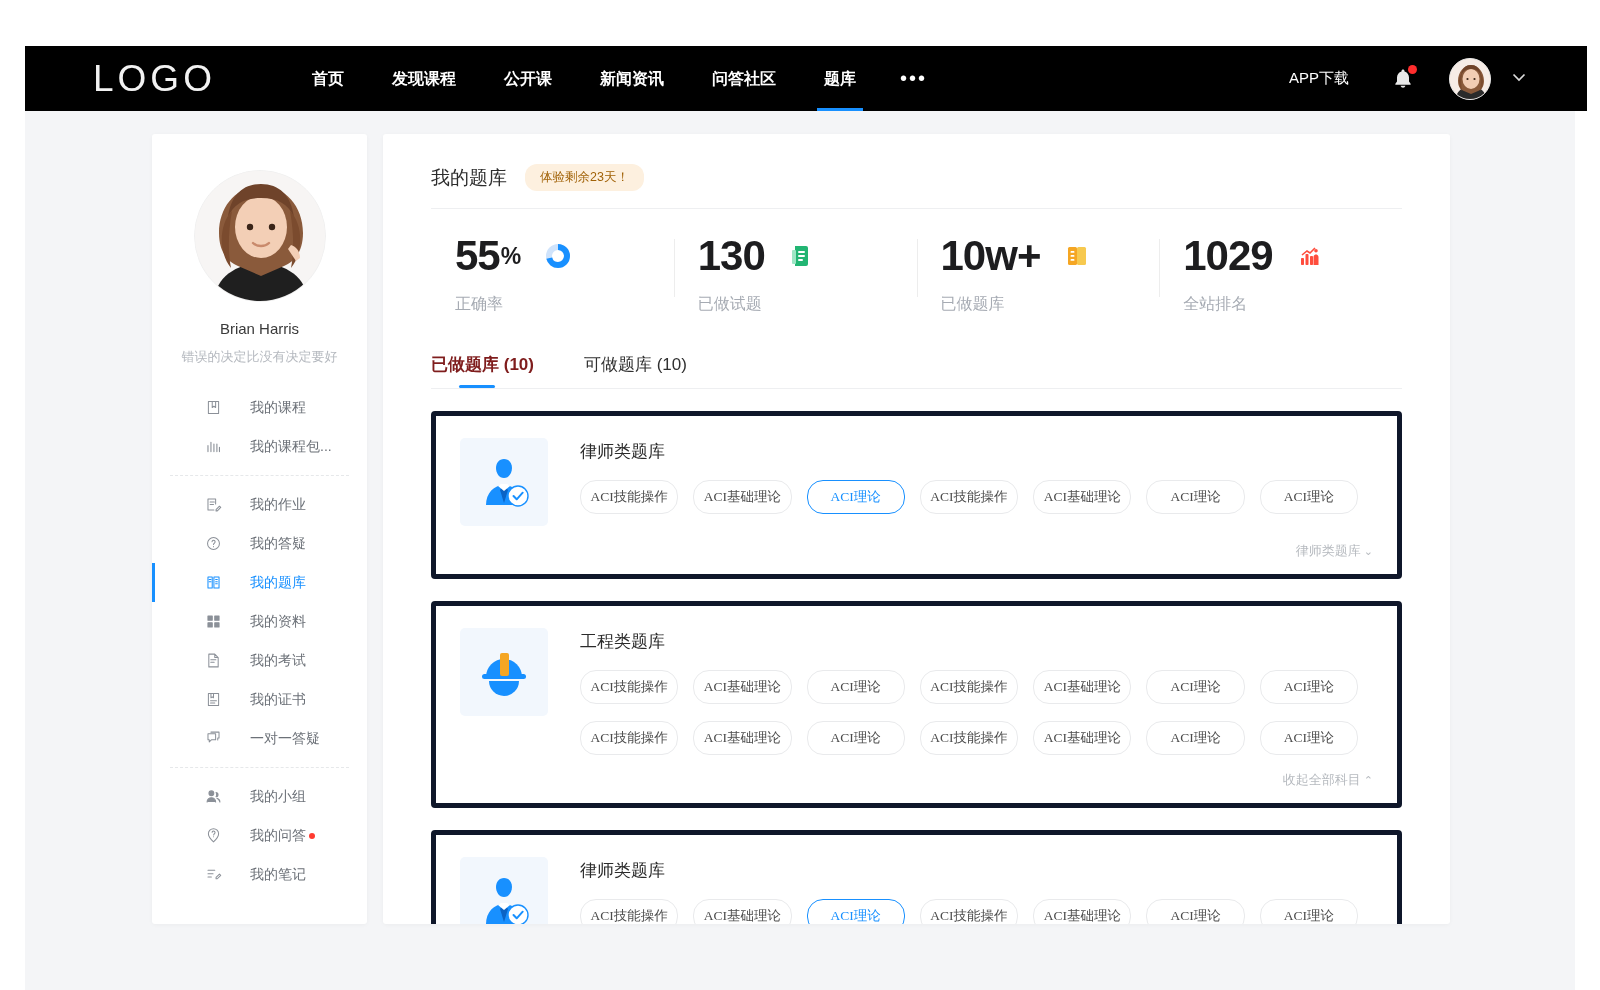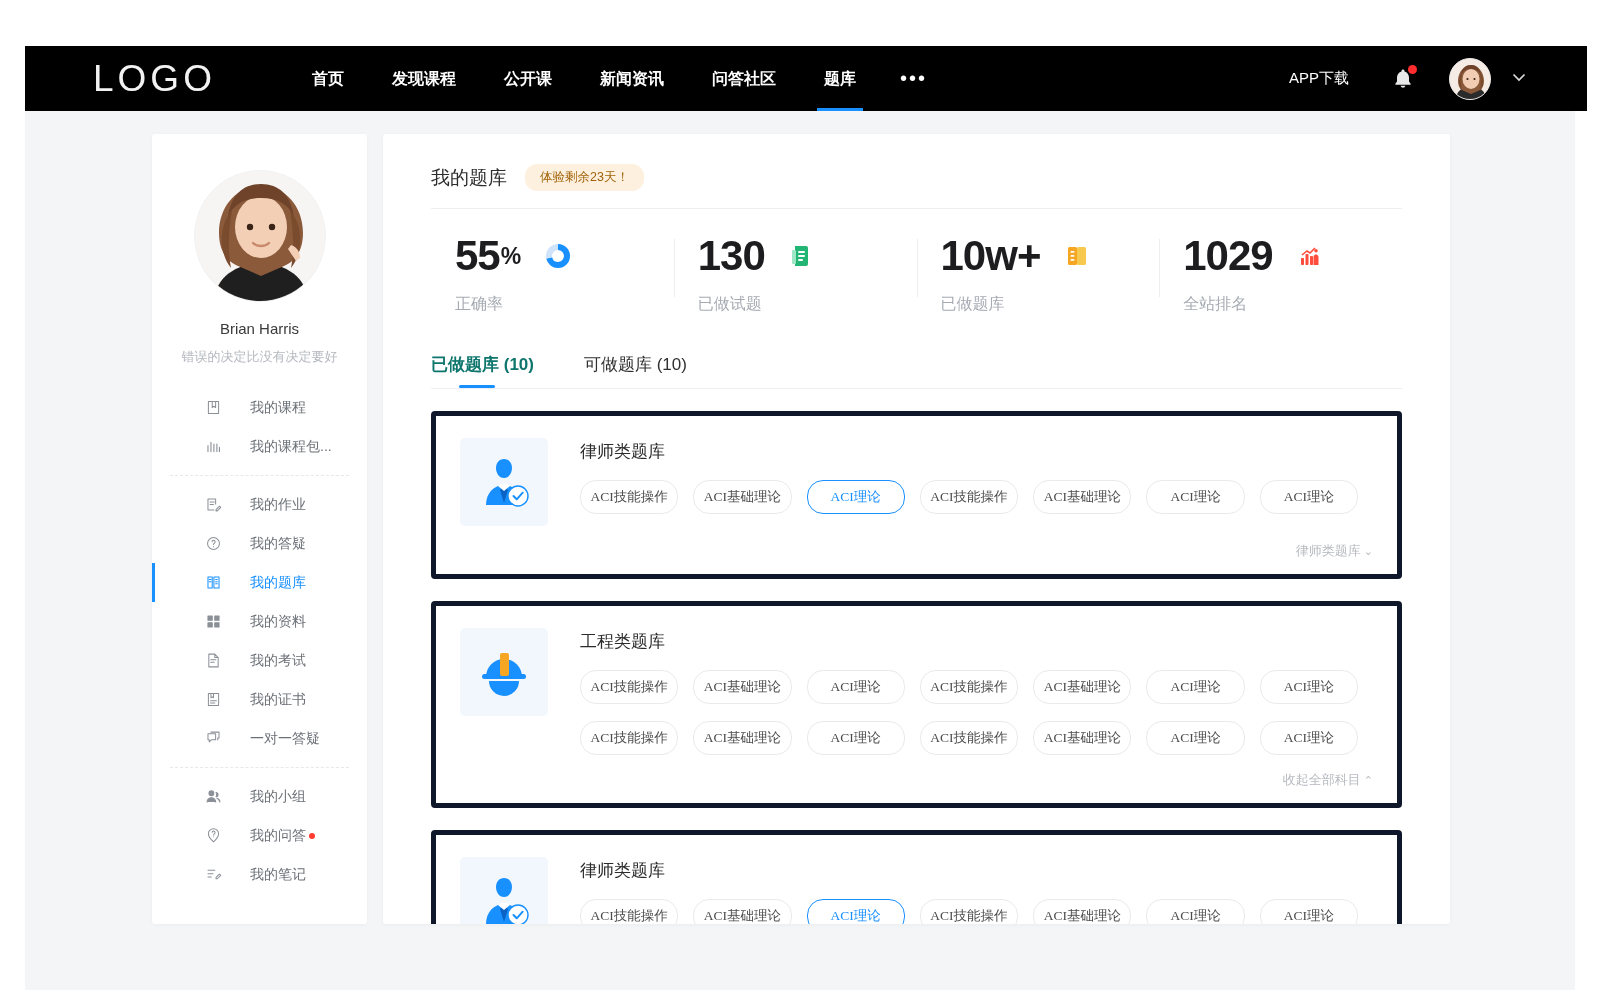--- a/index.html
+++ b/index.html
@@ -129,21 +129,21 @@
   .stat-suffix { font-size: 23px; font-weight: 700; color: #1d1d1f; margin-left: 1px; }
   .stat-icon { margin-left: 22px; width: 30px; height: 30px; display:flex; align-items:center; justify-content:center; }
   .stat-label { font-size: 16px; color: #a6abb3; margin-top: 17px; }
 
   
   .tabs { display: flex; margin: 38px 0 0 48px; }
   .tab {
     position: relative; font-size: 17px; color: #303030; margin-right: 50px;
     padding-bottom: 12px; cursor: pointer; white-space: nowrap;
   }
-  .tab.active { color: #0f766e; font-weight: 700; }
+  .tab.active { color: #7f1d1d; font-weight: 700; }
   .tab.active::after {
     content: ""; position: absolute; left: 28px; bottom: 0; width: 36px; height: 3px;
     background: #1890ff; border-radius: 2px;
   }
   .tabs-rule { margin: 0 48px; height: 1px; background: #eeeff1; }
 
   
   .banks { margin: 22px 48px 0 48px; }
   .bank-card {
     border: 5px solid #0f172a; border-radius: 4px; background: #fff;

